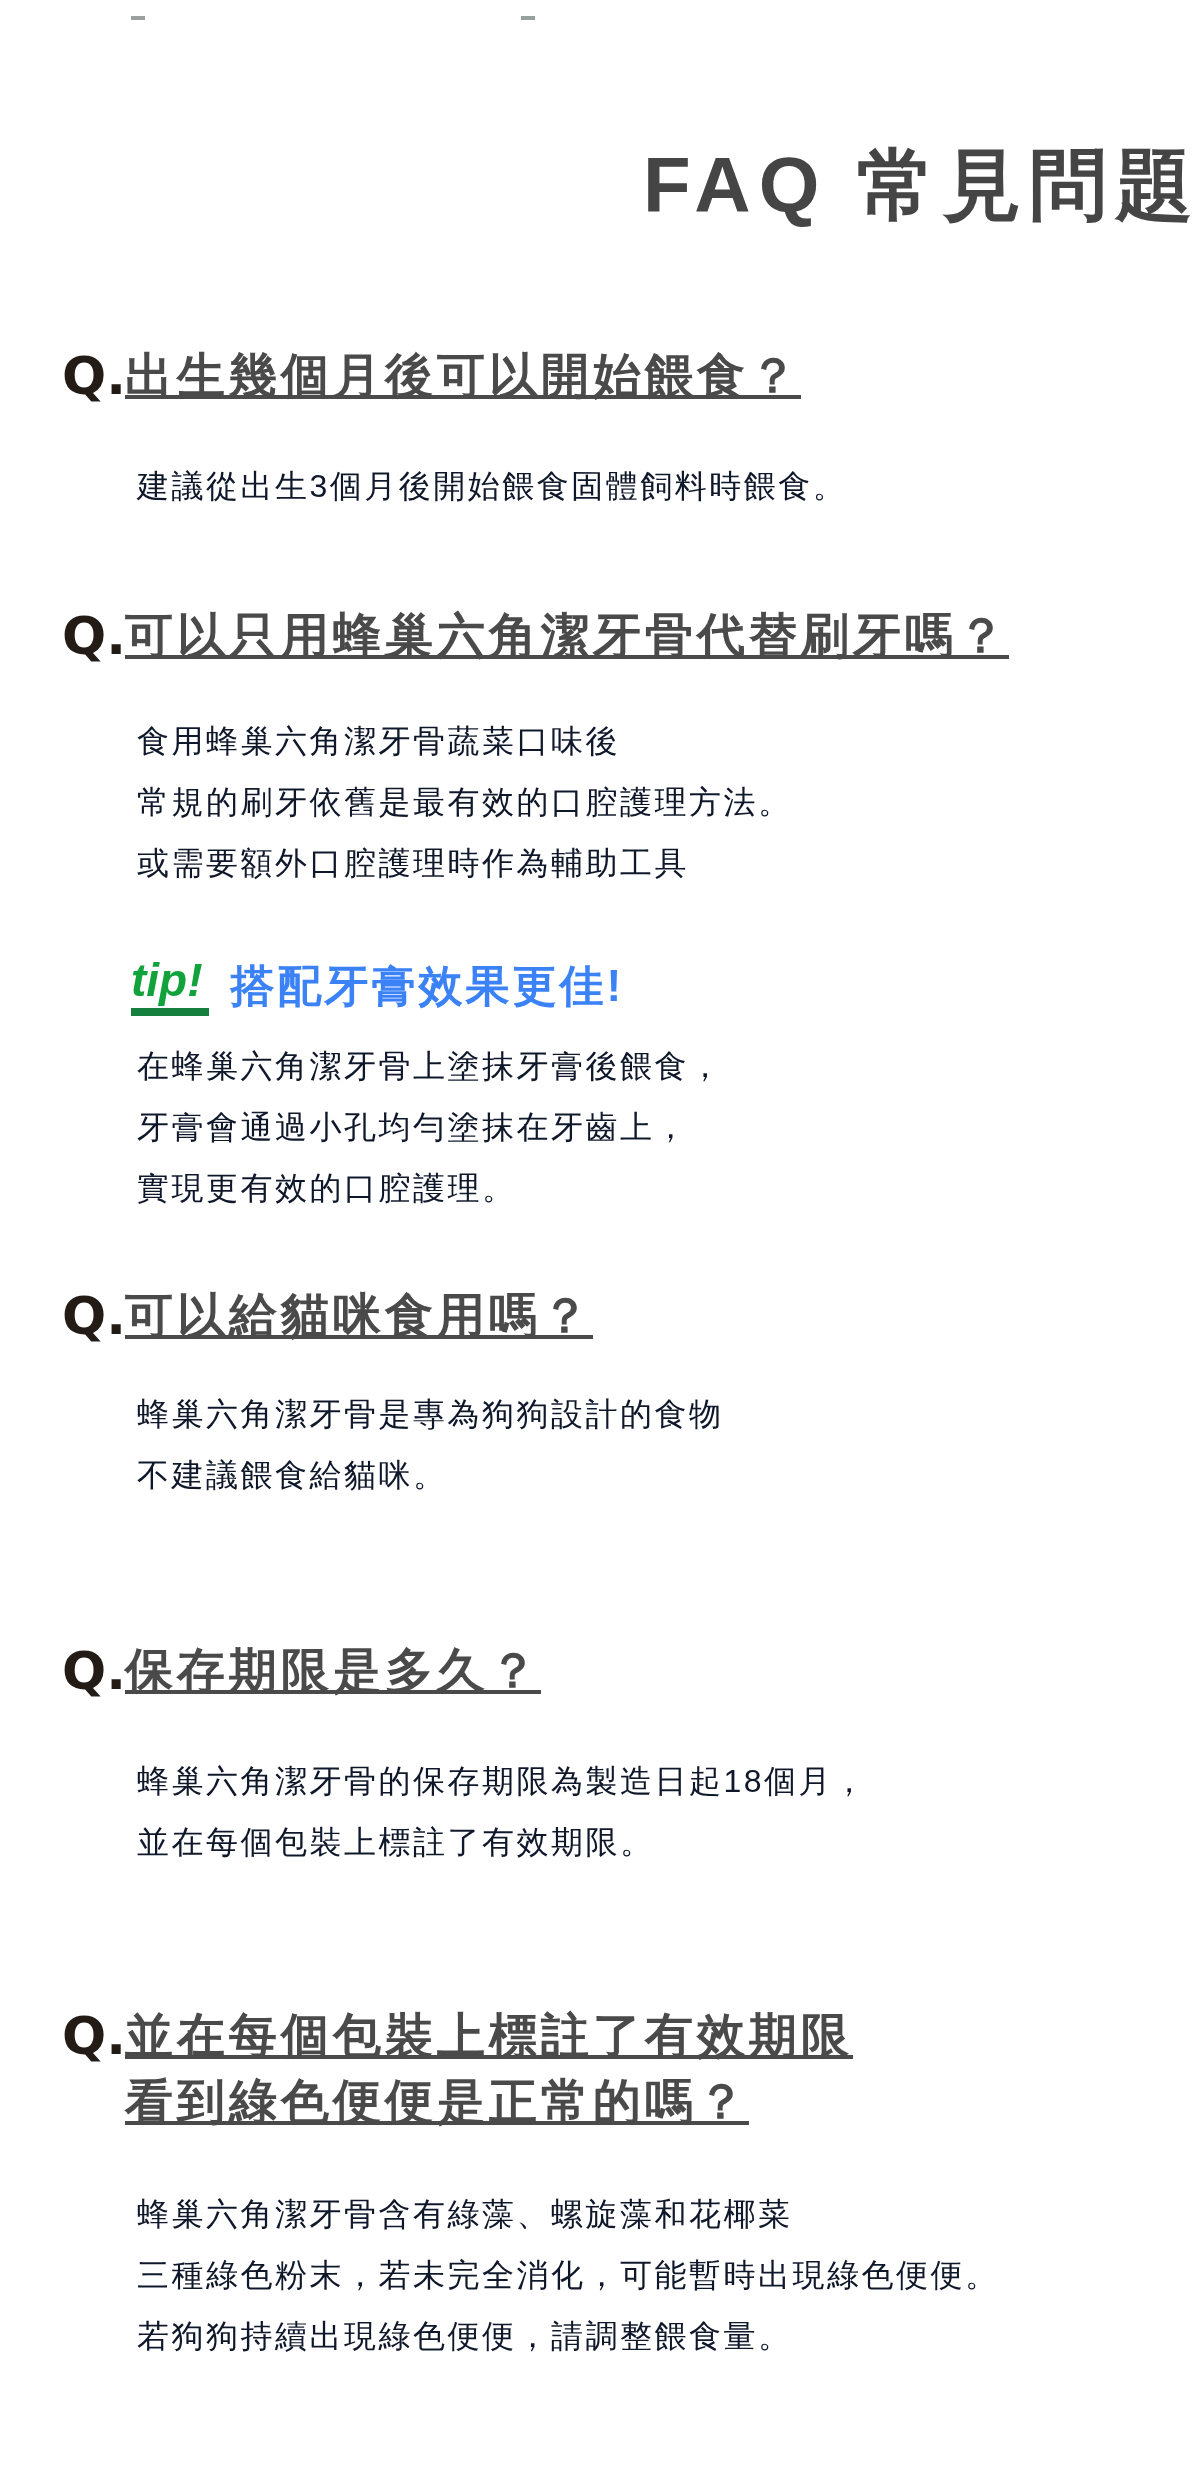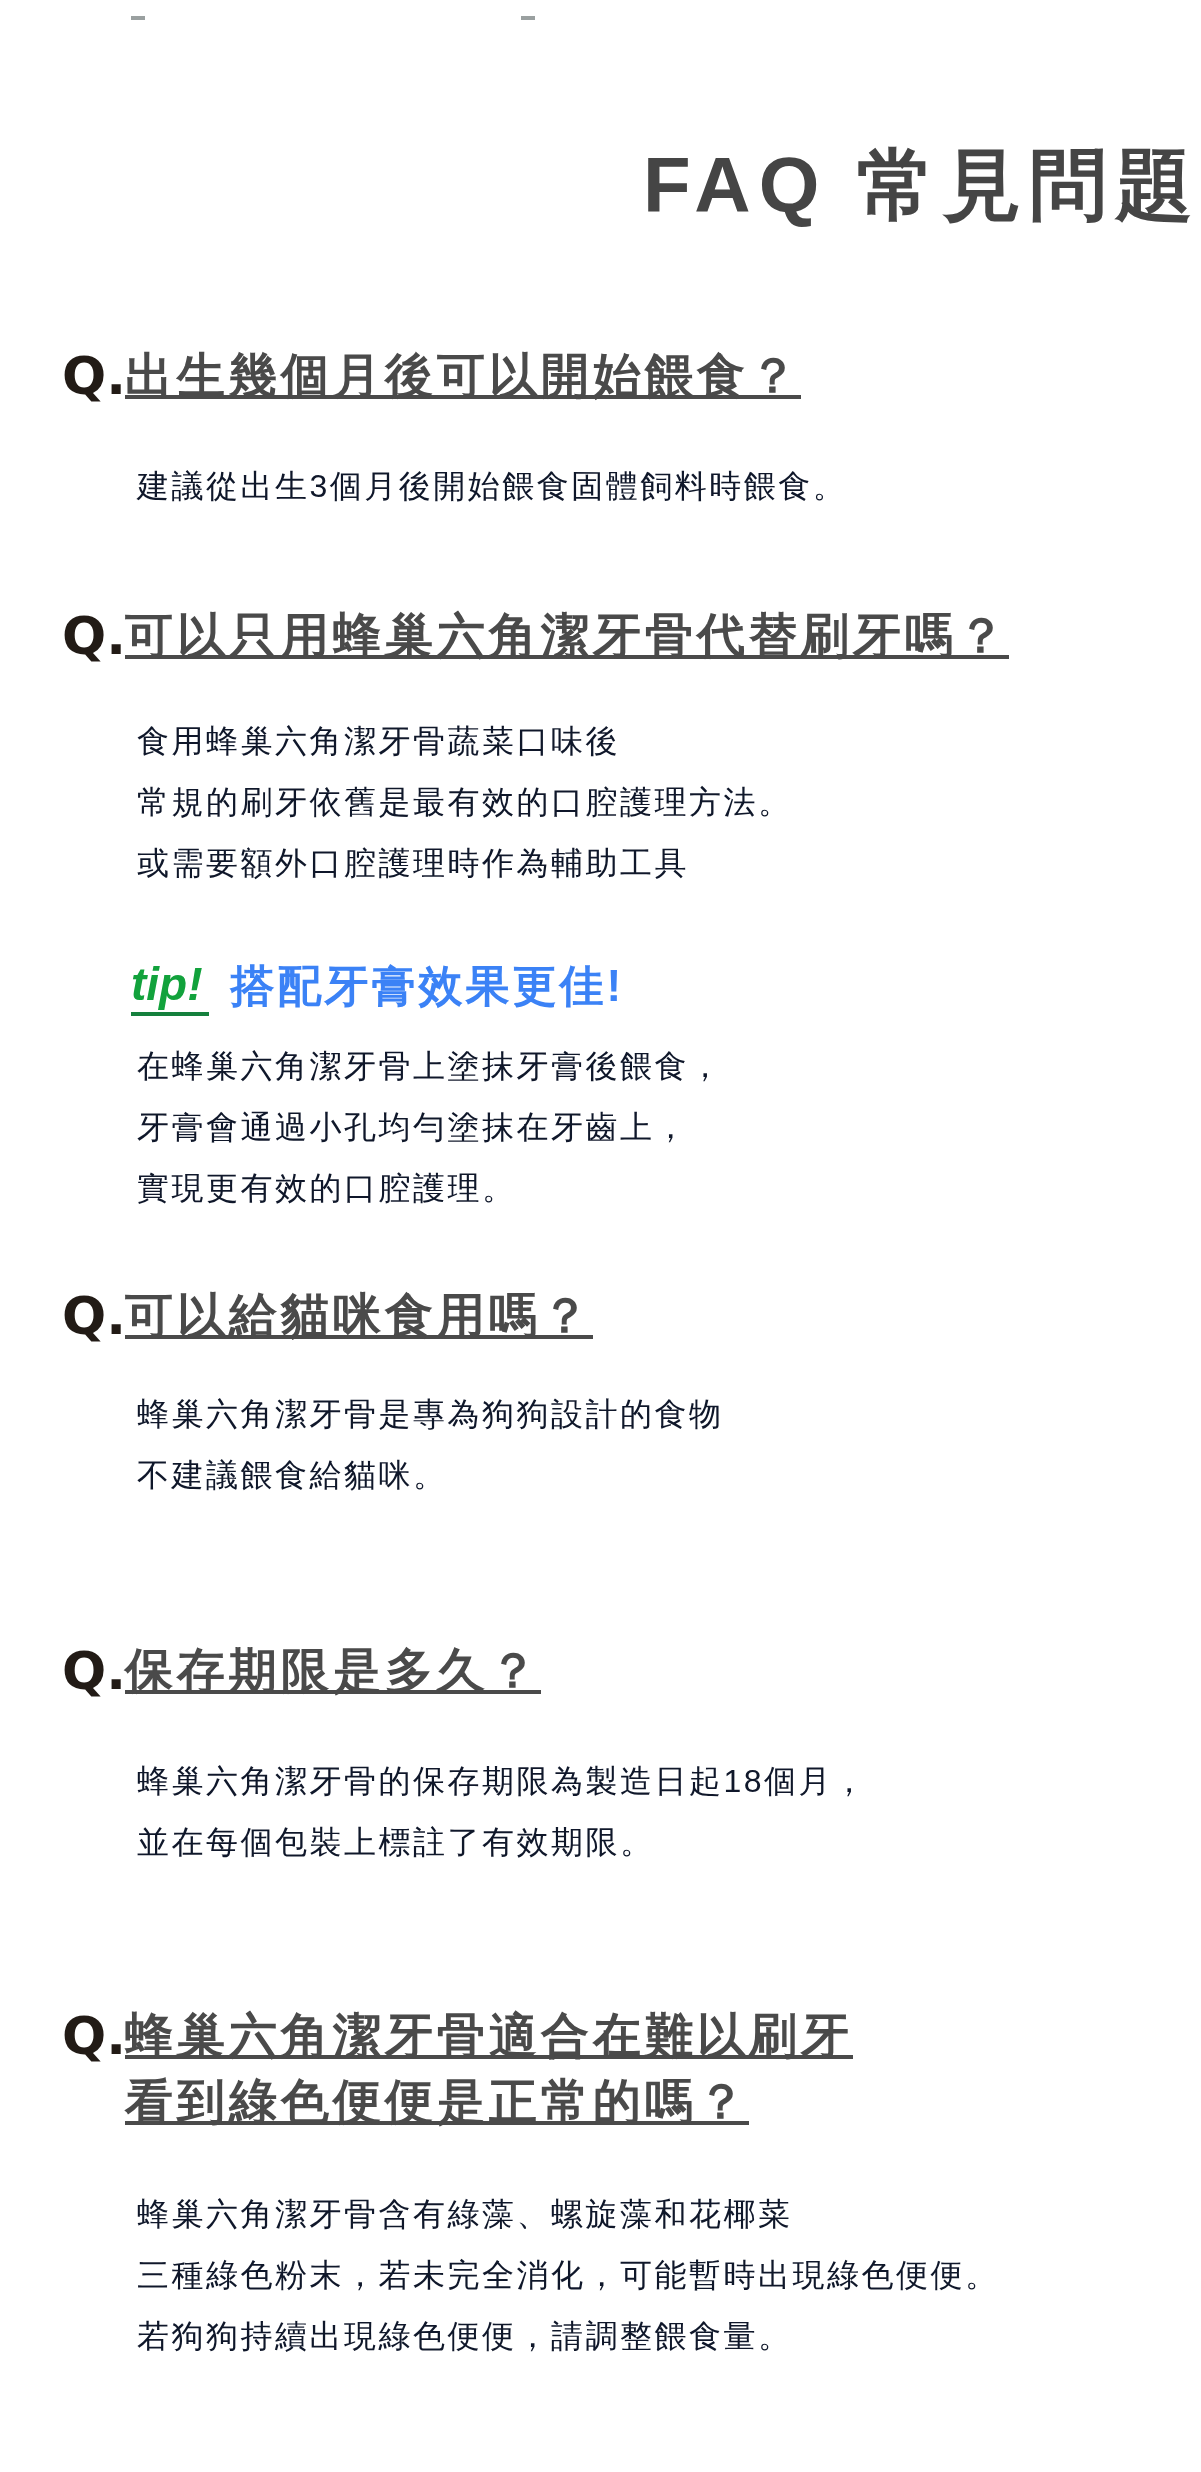--- a/index.html
+++ b/index.html
@@ -48,21 +48,21 @@
   .ans-1{margin-top:47px;}
   .qa-2{margin-top:86px;}
   .ans-2{margin-top:42px;}
 
   .tip{margin:62px 0 0 131px;}
   .tip-head{display:flex;align-items:flex-end;}
   .tip-label{
     font-size:46px;font-style:italic;font-weight:700;
     color:#12a23c;line-height:1;
     padding:0 6px 5px 0;
-    border-bottom:4px solid #15803d;
+    border-bottom:8px solid #15803d;
     margin-right:22px;
   }
   .tip-title{
     font-size:44px;line-height:60px;font-weight:700;
     color:#3b82f6;letter-spacing:3px;
   }
   .tip-body{margin:20px 0 0 6px;}
 
   .qa-3{margin-top:64px;}
   .ans-3{margin-top:35px;}
@@ -142,21 +142,21 @@
     <div class="answer ans-4">
       <p>蜂巢六角潔牙骨的保存期限為製造日起18個月，</p>
       <p>並在每個包裝上標註了有效期限。</p>
     </div>
   </section>
 
   <section>
     <div class="qa qa-5">
       <span class="badge">Q.</span>
       <div class="qtext">
-        <div>蜂巢六角潔牙骨適合在難以刷牙</div>
+        <div>並在每個包裝上標註了有效期限</div>
         <div>看到綠色便便是正常的嗎？</div>
       </div>
     </div>
     <div class="answer ans-5">
       <p>蜂巢六角潔牙骨含有綠藻、螺旋藻和花椰菜</p>
       <p>三種綠色粉末，若未完全消化，可能暫時出現綠色便便。</p>
       <p>若狗狗持續出現綠色便便，請調整餵食量。</p>
     </div>
   </section>
 

